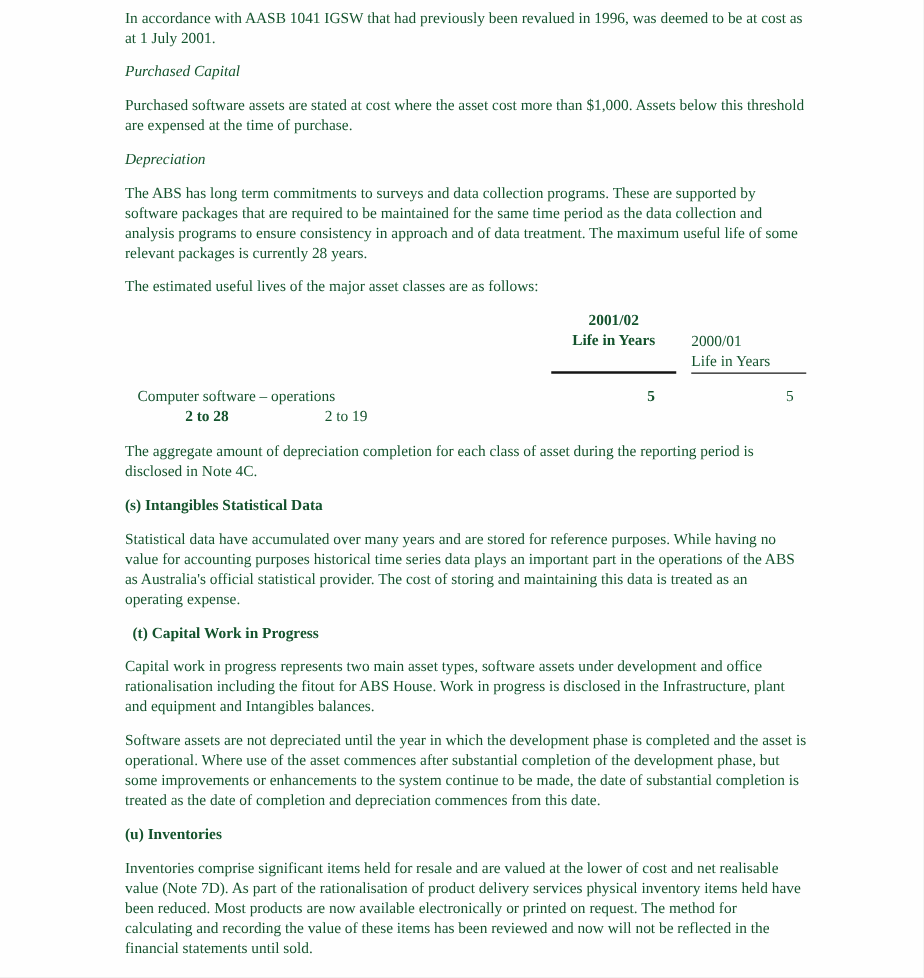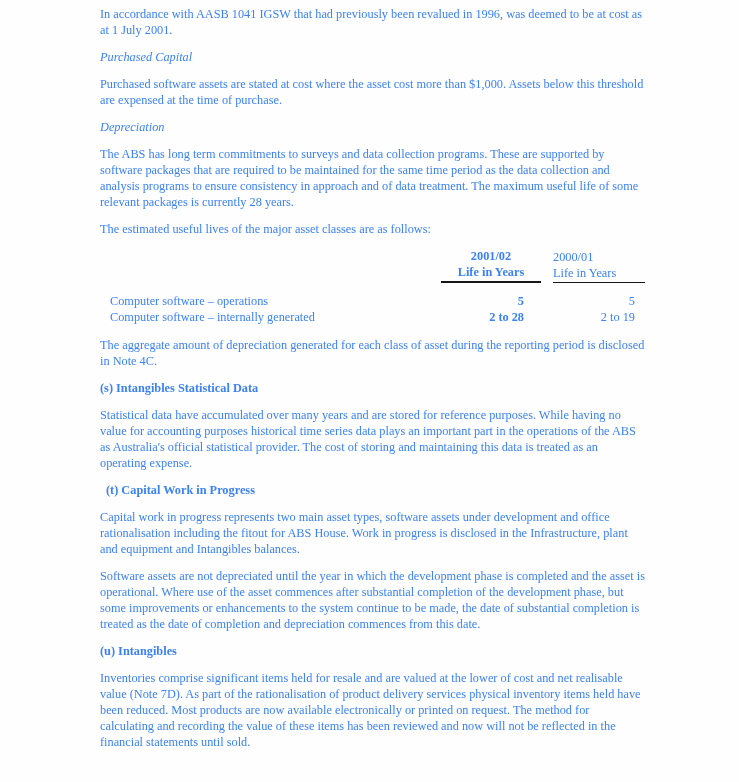--- a/index.html
+++ b/index.html
@@ -6,21 +6,21 @@
     margin: 0;
     padding: 0;
     background: #e8e8e8;
   }
   .page {
     position: relative;
     width: 739px;
     height: 782px;
     margin: 0 auto;
     background: #fefefe;
-    color: #3b82f6;
+    color: #14532d;
     font-family: "Liberation Serif", "DejaVu Serif", serif;
     font-size: 12.3px;
     line-height: 16px;
     overflow: hidden;
     box-sizing: border-box;
     padding: 6px 94px 0 100px;
   }
   .page p {
     margin: 0 0 11px 0;
     text-align: left;
@@ -55,21 +55,21 @@
   }
   .t-col2 {
     width: 92px;
     flex: 0 0 auto;
     margin-left: 12px;
     text-align: left;
   }
   .t-head .t-col1 {
     font-weight: bold;
     border-bottom: 2px solid #161616;
-    padding-bottom: 1px;
+    padding-bottom: 17px;
   }
   .t-head .t-col2 {
     border-bottom: 1.5px solid #161616;
     padding-bottom: 1px;
   }
   .t-body-spacer { height: 10px; }
   .t-val1 {
     text-align: right;
     padding-right: 17px;
     box-sizing: border-box;
@@ -110,35 +110,34 @@
         <div>Life in Years</div>
       </div>
     </div>
     <div class="t-body-spacer"></div>
     <div class="t-row">
       <div class="t-label">Computer software – operations</div>
       <div class="t-col1 t-val1">5</div>
       <div class="t-col2 t-val2">5</div>
     </div>
     <div class="t-row">
-      <div class="t-label">Computer software – internally generated</div>
       <div class="t-col1 t-val1">2 to 28</div>
       <div class="t-col2 t-val2">2 to 19</div>
     </div>
   </div>
 
-  <p>The aggregate amount of depreciation generated for each class of asset during the reporting period is disclosed in Note 4C.</p>
+  <p>The aggregate amount of depreciation completion for each class of asset during the reporting period is disclosed in Note 4C.</p>
 
   <p class="h-bold gap-lg">(s) Intangibles Statistical Data</p>
 
   <p>Statistical data have accumulated over many years and are stored for reference purposes.  While having no value for accounting purposes historical time series data plays an important part in the operations of the ABS as Australia's official statistical provider. The cost of storing and maintaining this data is treated as an operating expense.</p>
 
   <p class="h-bold gap-lg indent-sm">(t) Capital Work in Progress</p>
 
   <p>Capital work in progress represents two main asset types, software assets under development and office rationalisation including the fitout for ABS House. Work in progress is disclosed in the Infrastructure, plant and equipment and Intangibles balances.</p>
 
   <p>Software assets are not depreciated until the year in which the development phase is completed and the asset is operational.  Where use of the asset commences after substantial completion of the development phase, but some improvements or enhancements to the system continue to be made, the date of substantial completion is treated as the date of completion and depreciation commences from this date.</p>
 
-  <p class="h-bold">(u) Intangibles</p>
+  <p class="h-bold">(u) Inventories</p>
 
   <p>Inventories comprise significant items held for resale and are valued at the lower of cost and net realisable value (Note 7D). As part of the rationalisation of product delivery services physical inventory items held have been reduced. Most products are now available electronically or printed on request. The method for calculating and recording the value of these items has been reviewed and now will not be reflected in the financial statements until sold.</p>
 
 </div>
 
 </body></html>

